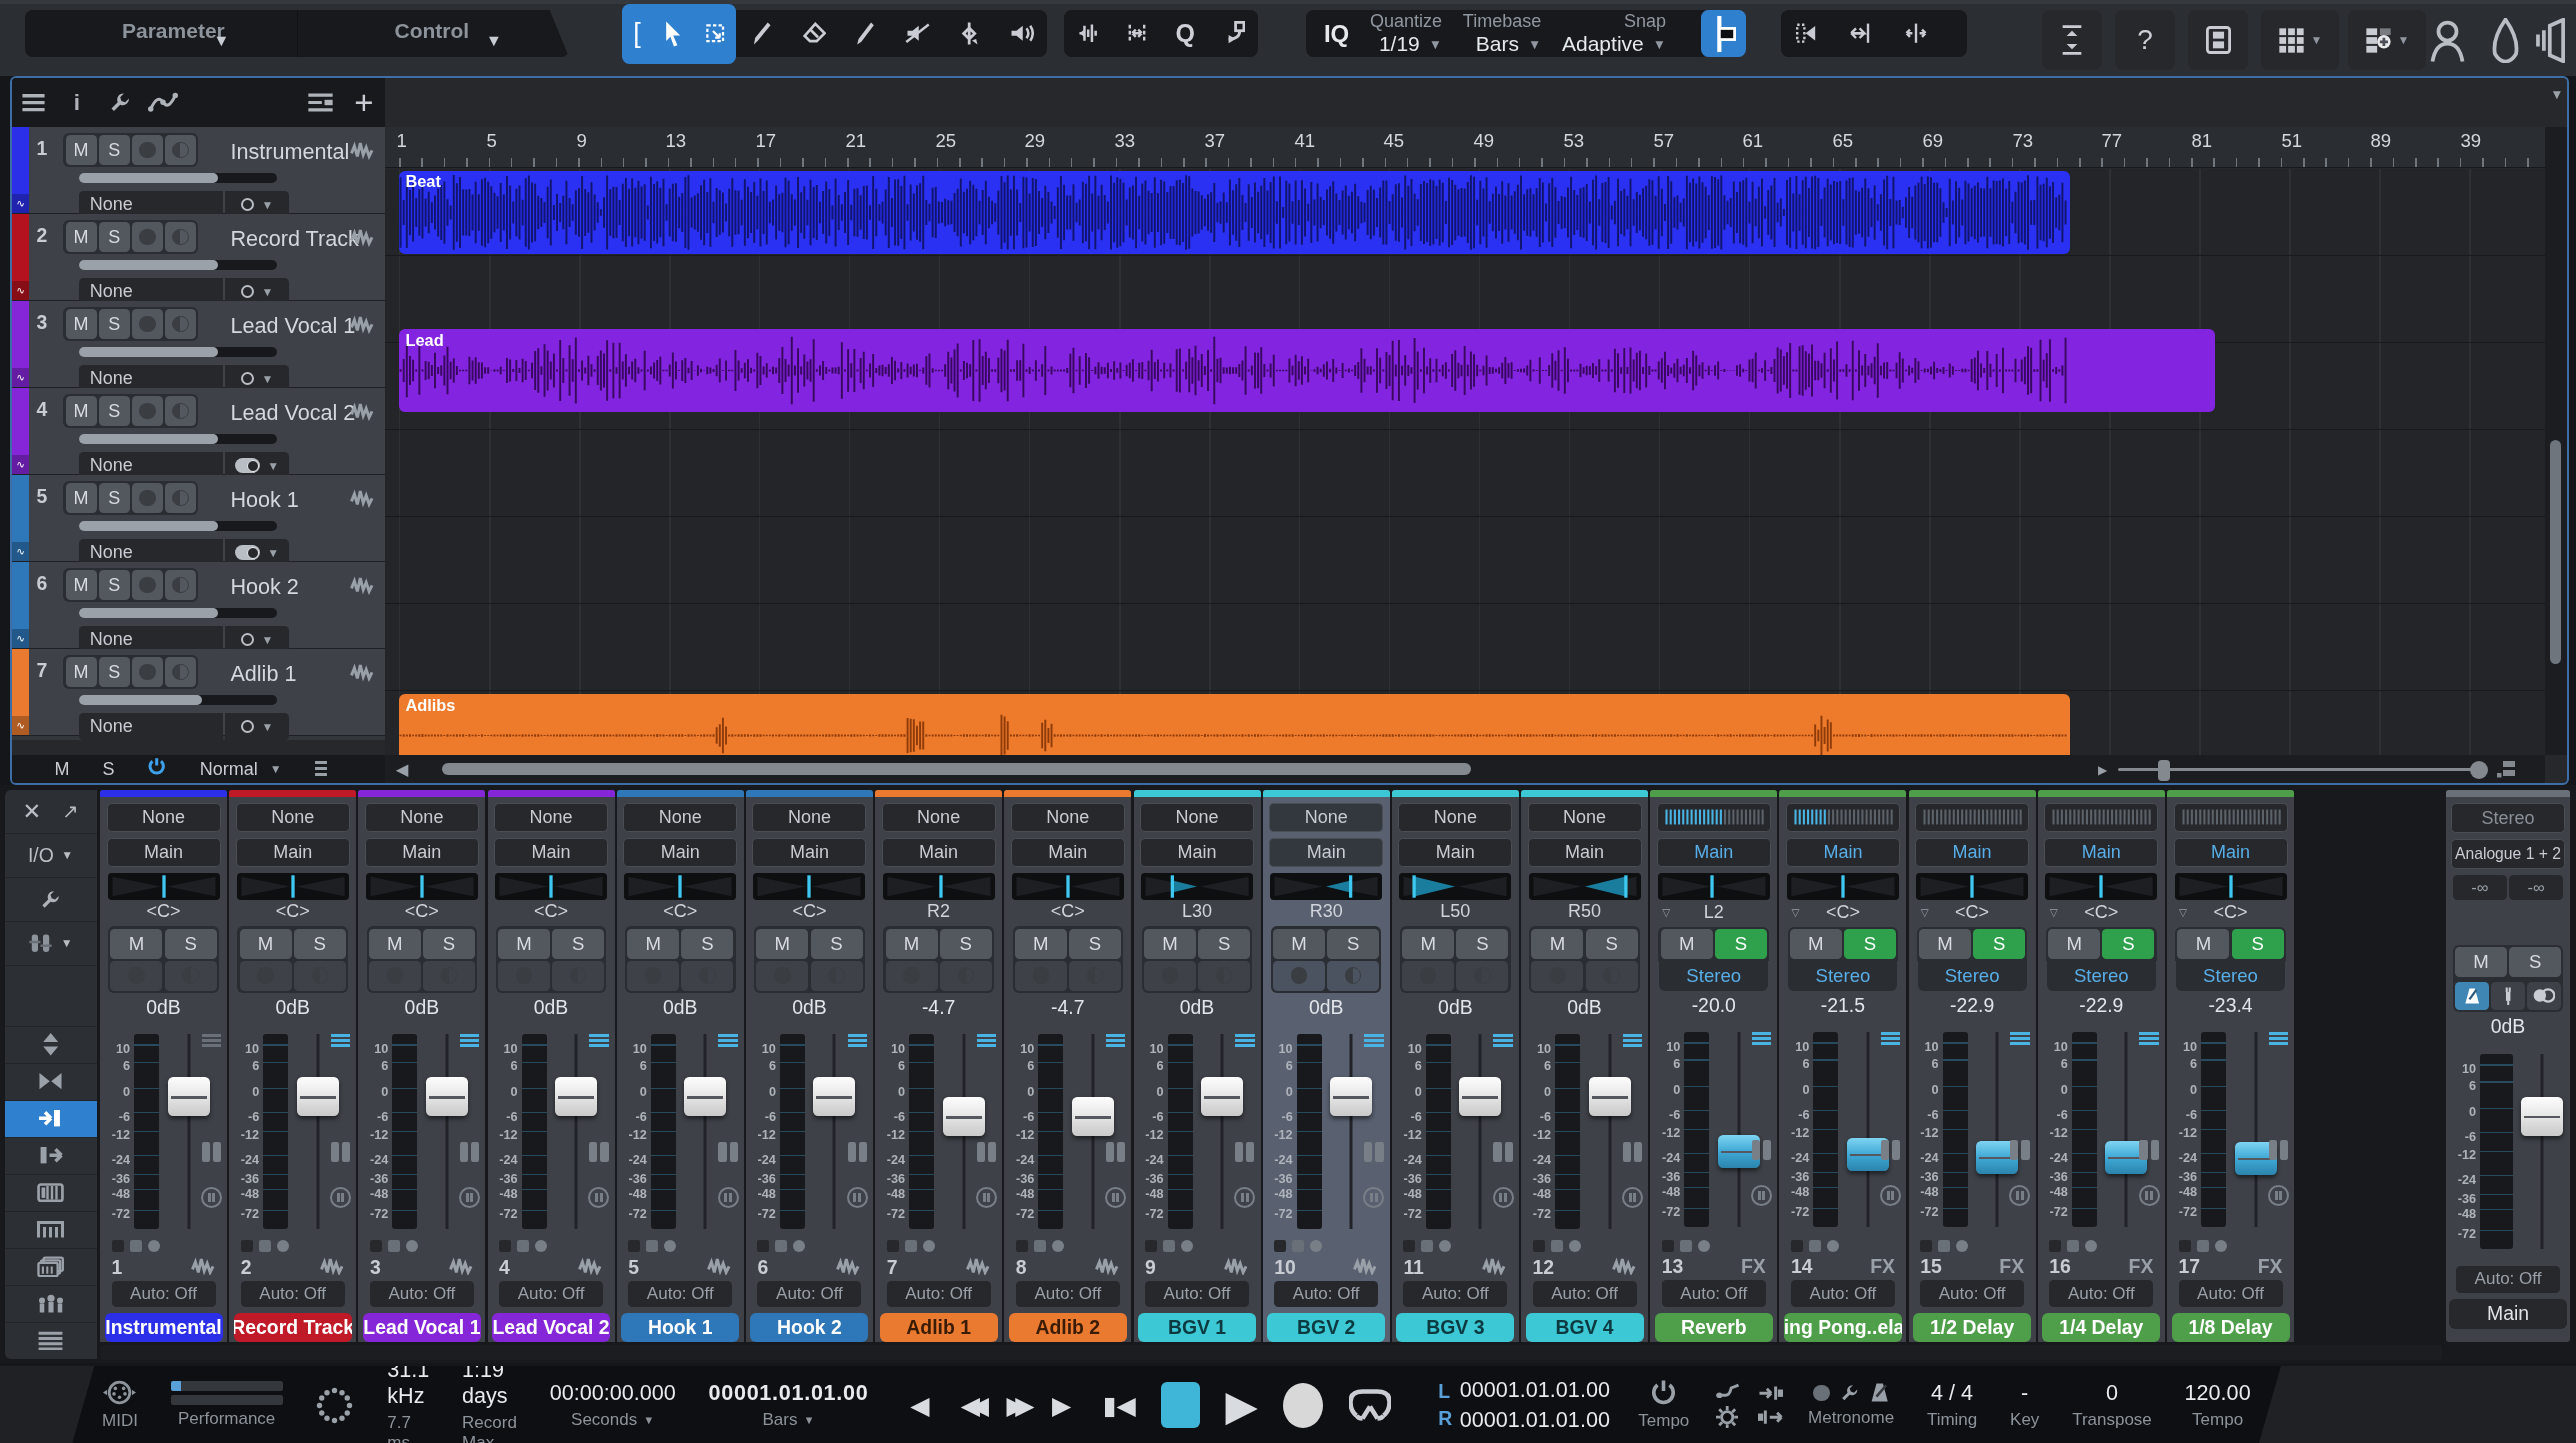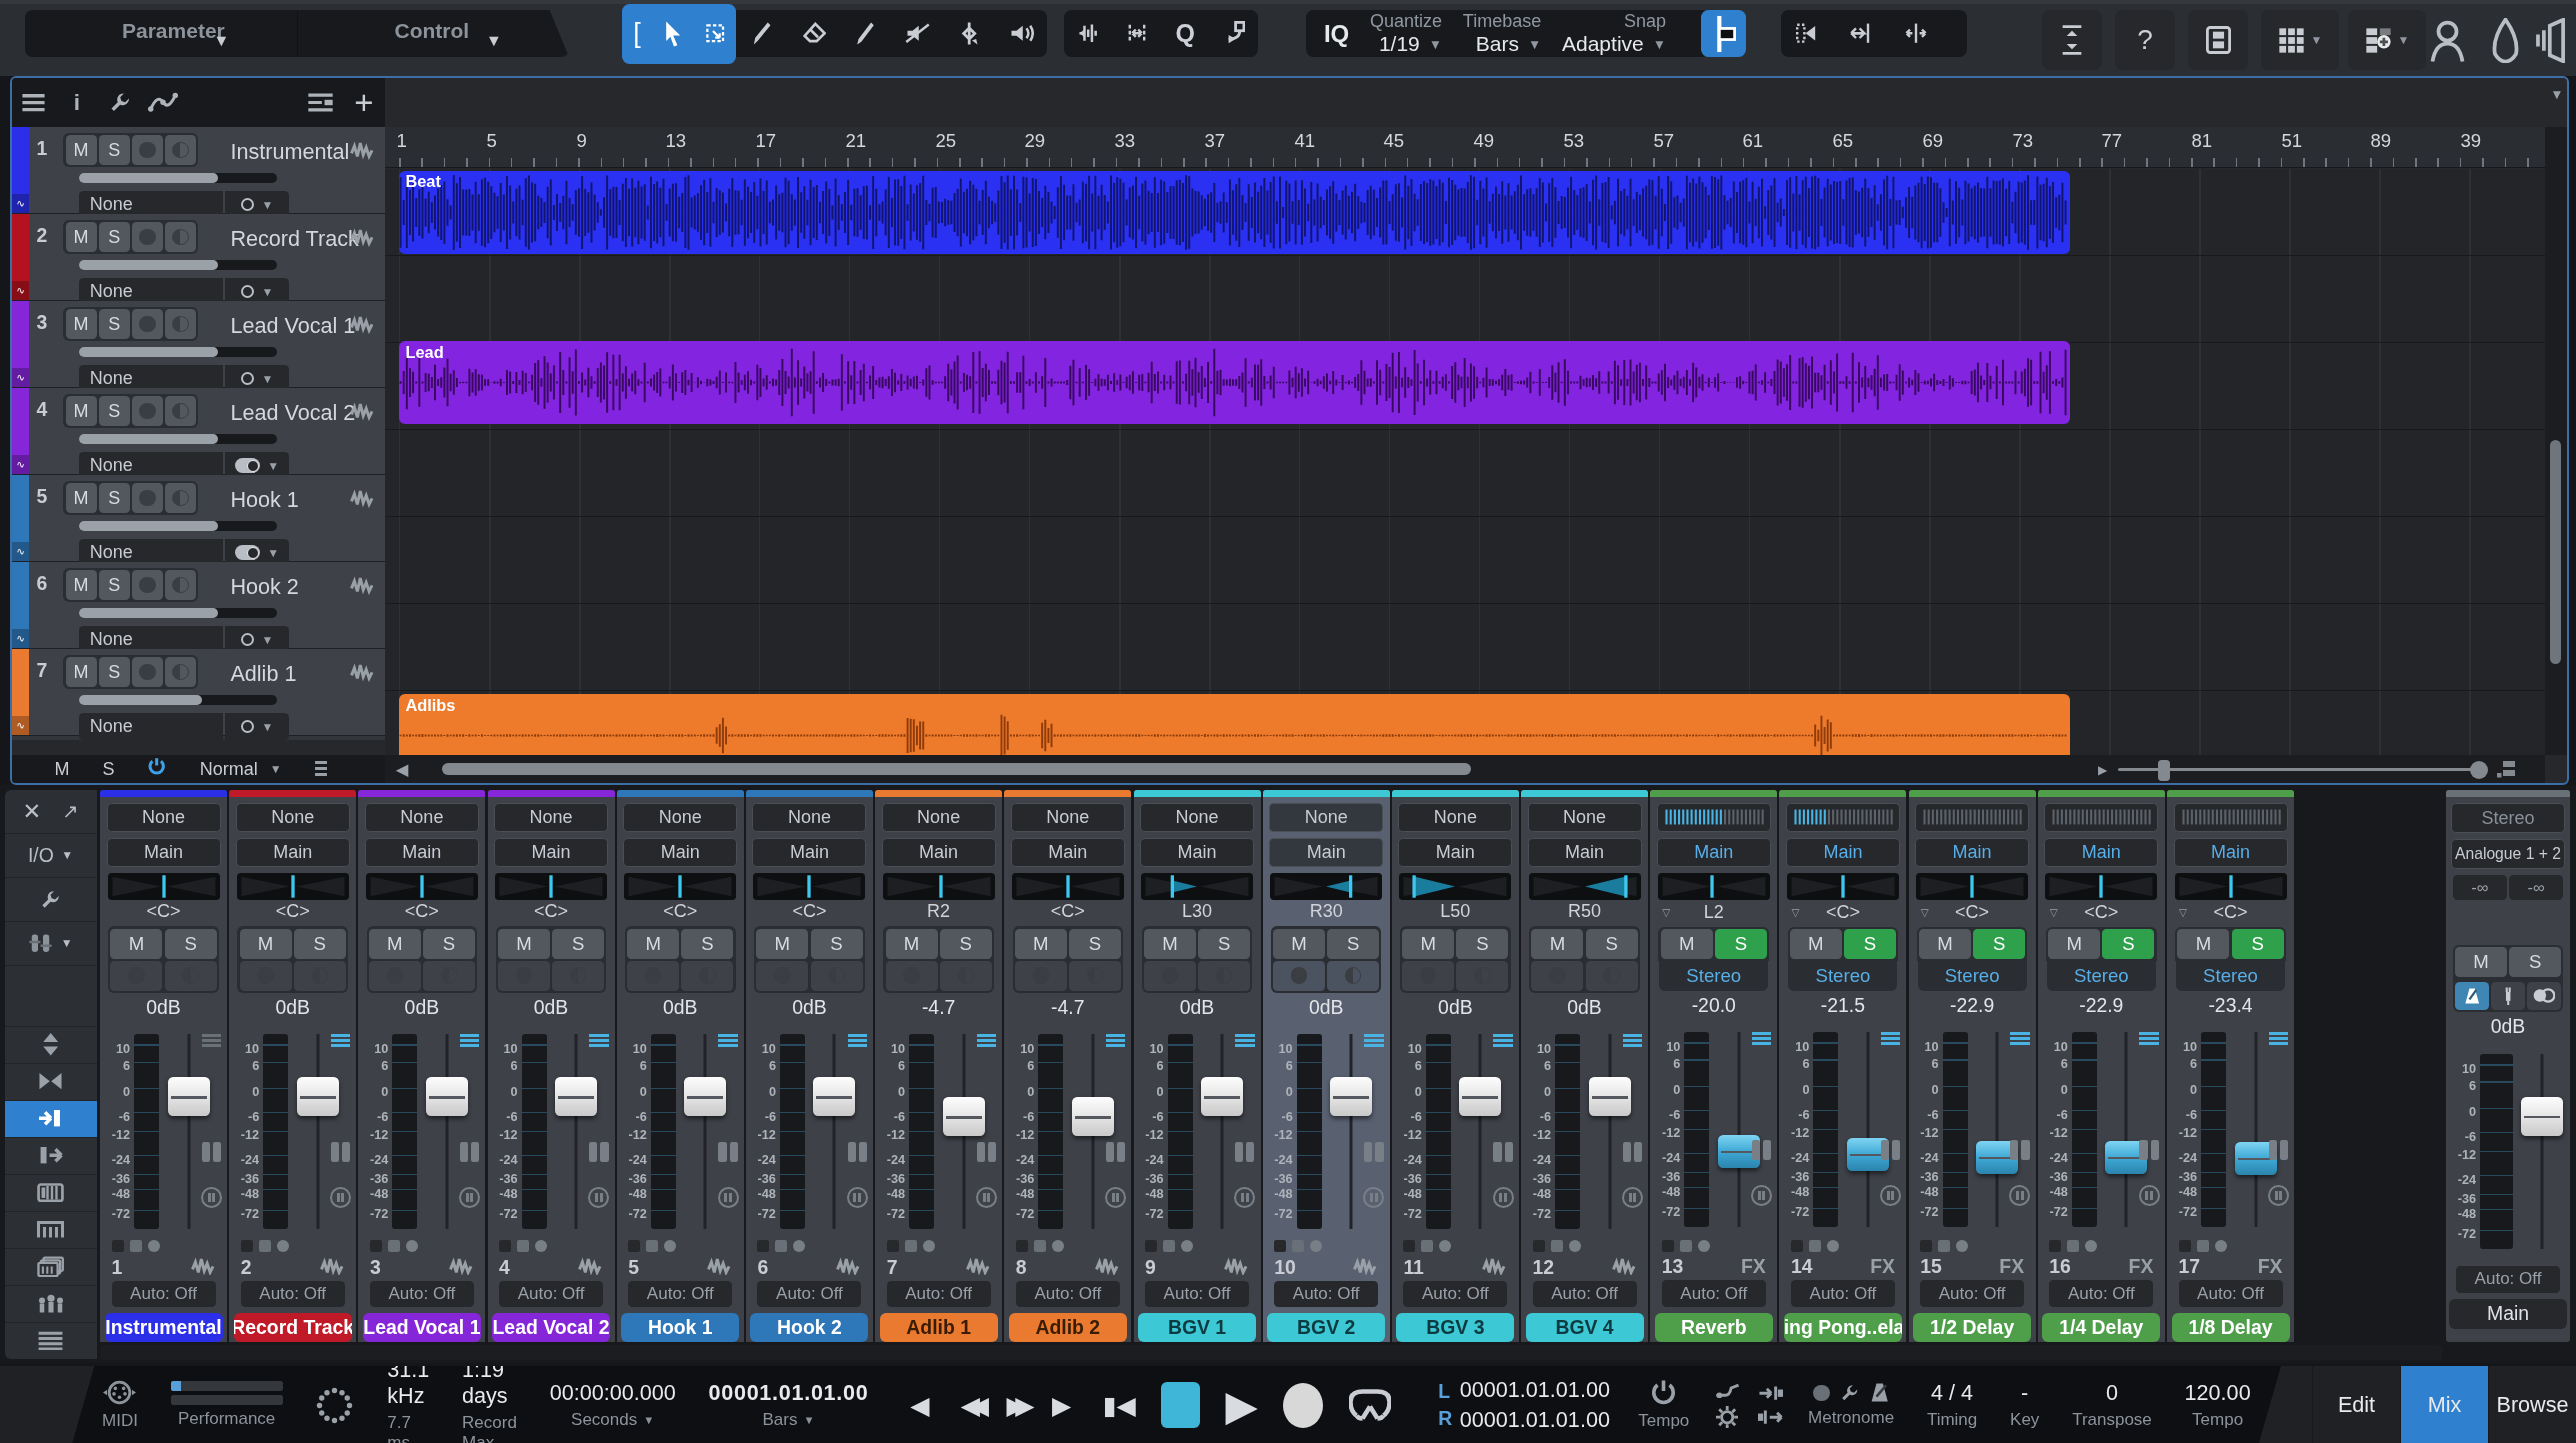--- a/index.html
+++ b/index.html
@@ -694,21 +694,21 @@
         <div class="lane"></div>
         <div class="lane"></div>
         <div class="lane"></div>
         <div class="lane"></div>
    <div class="evt" style="left:14px;top:1.5px;width:1671px;background:#2a31f2;">
      <span class="elbl">Beat</span>
      <svg width="1671" height="83" viewBox="0 0 2242.4500000000003 112" preserveAspectRatio="none" style="position:absolute;inset:0;">
        <path d="M2.1 8.6V103.4M6.3 39.1V72.9M10.5 8.1V103.9M14.7 25.5V86.5M18.9 16.7V95.3M23.1 36.3V75.7M27.3 24.5V87.5M31.5 20.9V91.1M35.7 37.2V74.8M39.9 28.1V83.9M44.1 42.0V70.0M48.3 32.9V79.1M52.5 23.6V88.4M56.7 19.0V93.0M60.9 14.0V98.0M65.1 38.2V73.8M69.3 46.5V65.5M73.5 5.5V106.5M77.7 16.5V95.5M81.9 8.1V103.9M86.1 24.8V87.2M90.3 24.8V87.2M94.5 24.3V87.7M98.7 31.8V80.2M102.9 14.5V97.5M107.1 31.5V80.5M111.3 11.0V101.0M115.5 9.0V103.0M119.7 14.4V97.6M123.9 20.6V91.4M128.1 29.3V82.7M132.3 34.0V78.0M136.5 16.3V95.7M140.7 31.7V80.3M144.9 6.7V105.3M149.1 19.6V92.4M153.3 41.2V70.8M157.5 24.1V87.9M161.7 19.5V92.5M165.9 38.8V73.2M170.1 9.9V102.1M174.3 6.2V105.8M178.5 15.6V96.4M182.7 17.1V94.9M186.9 33.4V78.6M191.1 36.4V75.6M195.3 41.8V70.2M199.5 21.2V90.8M203.7 11.4V100.6M207.9 46.0V66.0M212.1 31.1V80.9M216.3 43.3V68.7M220.5 33.3V78.7M224.7 13.0V99.0M228.9 36.6V75.4M233.1 44.7V67.3M237.3 26.1V85.9M241.5 23.3V88.7M245.7 6.6V105.4M249.9 24.3V87.7M254.1 28.7V83.3M258.3 15.3V96.7M262.5 31.6V80.4M266.7 42.2V69.8M270.9 51.7V60.3M275.1 35.5V76.5M279.3 6.0V106.0M283.5 24.7V87.3M287.7 21.1V90.9M291.9 21.6V90.4M296.1 39.1V72.9M300.3 17.1V94.9M304.5 9.6V102.4M308.7 24.0V88.0M312.9 10.2V101.8M317.1 22.6V89.4M321.3 13.1V98.9M325.5 21.0V91.0M329.7 17.9V94.1M333.9 46.6V65.4M338.1 7.6V104.4M342.3 17.4V94.6M346.5 14.3V97.7M350.7 22.5V89.5M354.9 10.3V101.7M359.1 44.9V67.1M363.3 23.7V88.3M367.5 17.2V94.8M371.7 16.6V95.4M375.9 34.8V77.2M380.1 29.6V82.4M384.3 8.0V104.0M388.5 5.9V106.1M392.7 35.6V76.4M396.9 33.2V78.8M401.1 30.0V82.0M405.3 19.1V92.9M409.5 11.8V100.2M413.7 28.4V83.6M417.9 9.9V102.1M422.1 41.5V70.5M426.3 23.1V88.9M430.5 26.1V85.9M434.7 29.0V83.0M438.9 43.7V68.3M443.1 24.1V87.9M447.3 9.7V102.3M451.5 26.0V86.0M455.7 26.6V85.4M459.9 38.7V73.3M464.1 11.2V100.8M468.3 21.3V90.7M472.5 28.4V83.6M476.7 14.8V97.2M480.9 33.4V78.6M485.1 10.1V101.9M489.3 26.9V85.1M493.5 12.7V99.3M497.7 41.5V70.5M501.9 38.3V73.7M506.1 19.5V92.5M510.3 31.3V80.7M514.5 29.4V82.6M518.7 9.2V102.8M522.9 13.0V99.0M527.1 31.3V80.7M531.3 38.4V73.6M535.5 8.0V104.0M539.7 28.8V83.2M543.9 20.6V91.4M548.1 38.9V73.1M552.3 11.9V100.1M556.5 21.6V90.4M560.7 18.8V93.2M564.9 41.4V70.6M569.1 27.1V84.9M573.3 14.2V97.8M577.5 24.4V87.6M581.7 46.6V65.4M585.9 10.1V101.9M590.1 32.5V79.5M594.3 45.0V67.0M598.5 28.3V83.7M602.7 12.3V99.7M606.9 45.5V66.5M611.1 23.9V88.1M615.3 23.2V88.8M619.5 32.8V79.2M623.7 20.1V91.9M627.9 19.6V92.4M632.1 46.1V65.9M636.3 6.9V105.1M640.5 24.0V88.0M644.7 44.7V67.3M648.9 41.3V70.7M653.1 25.0V87.0M657.3 8.0V104.0M661.5 36.5V75.5M665.7 11.5V100.5M669.9 11.3V100.7M674.1 20.1V91.9M678.3 6.3V105.7M682.5 44.8V67.2M686.7 18.1V93.9M690.9 30.3V81.7M695.1 19.3V92.7M699.3 16.4V95.6M703.5 6.5V105.5M707.7 39.0V73.0M711.9 44.2V67.8M716.1 22.7V89.3M720.3 21.6V90.4M724.5 41.2V70.8M728.7 41.8V70.2M732.9 37.6V74.4M737.1 39.6V72.4M741.3 40.3V71.7M745.5 29.7V82.3M749.7 24.0V88.0M753.9 10.0V102.0M758.1 27.9V84.1M762.3 23.8V88.2M766.5 13.3V98.7M770.7 18.6V93.4M774.9 24.0V88.0M779.1 40.0V72.0M783.3 25.5V86.5M787.5 13.3V98.7M791.7 34.7V77.3M795.9 40.2V71.8M800.1 43.4V68.6M804.3 26.3V85.7M808.5 6.9V105.1M812.7 15.1V96.9M816.9 6.0V106.0M821.1 24.6V87.4M825.3 6.4V105.6M829.5 25.1V86.9M833.7 43.3V68.7M837.9 7.8V104.2M842.1 8.9V103.1M846.3 30.2V81.8M850.5 9.6V102.4M854.7 10.7V101.3M858.9 26.9V85.1M863.1 36.3V75.7M867.3 20.0V92.0M871.5 28.4V83.6M875.7 41.1V70.9M879.9 47.3V64.7M884.1 21.9V90.1M888.3 6.8V105.2M892.5 18.4V93.6M896.7 32.9V79.1M900.9 32.9V79.1M905.1 18.0V94.0M909.3 42.7V69.3M913.5 38.3V73.7M917.7 14.4V97.6M921.9 17.3V94.7M926.1 6.4V105.6M930.3 30.5V81.5M934.5 6.5V105.5M938.7 33.5V78.5M942.9 18.7V93.3M947.1 32.3V79.7M951.3 41.0V71.0M955.5 6.0V106.0M959.7 15.7V96.3M963.9 8.3V103.7M968.1 10.3V101.7M972.3 15.7V96.3M976.5 38.6V73.4M980.7 22.4V89.6M984.9 19.7V92.3M989.1 7.8V104.2M993.3 33.4V78.6M997.5 16.7V95.3M1001.7 12.8V99.2M1005.9 26.7V85.3M1010.1 29.8V82.2M1014.3 8.3V103.7M1018.5 29.6V82.4M1022.7 11.9V100.1M1026.9 14.0V98.0M1031.1 28.4V83.6M1035.3 20.5V91.5M1039.5 20.4V91.6M1043.7 12.4V99.6M1047.9 11.7V100.3M1052.1 16.3V95.7M1056.3 5.7V106.3M1060.5 7.1V104.9M1064.7 23.6V88.4M1068.9 27.1V84.9M1073.1 27.8V84.2M1077.3 32.8V79.2M1081.5 37.5V74.5M1085.7 31.3V80.7M1089.9 28.6V83.4M1094.1 16.3V95.7M1098.3 42.7V69.3M1102.5 40.8V71.2M1106.7 29.1V82.9M1110.9 42.1V69.9M1115.1 11.5V100.5M1119.3 26.1V85.9M1123.5 18.0V94.0M1127.7 9.5V102.5M1131.9 32.5V79.5M1136.1 43.1V68.9M1140.3 17.9V94.1M1144.5 35.1V76.9M1148.7 15.4V96.6M1152.9 28.0V84.0M1157.1 19.9V92.1M1161.3 9.6V102.4M1165.5 26.4V85.6M1169.7 15.0V97.0M1173.9 7.5V104.5M1178.1 40.7V71.3M1182.3 7.5V104.5M1186.5 48.7V63.3M1190.7 13.2V98.8M1194.9 17.0V95.0M1199.1 40.7V71.3M1203.3 12.7V99.3M1207.5 39.2V72.8M1211.7 12.5V99.5M1215.9 23.6V88.4M1220.1 44.2V67.8M1224.3 14.8V97.2M1228.5 38.3V73.7M1232.7 16.8V95.2M1236.9 34.6V77.4M1241.1 39.2V72.8M1245.3 25.1V86.9M1249.5 20.7V91.3M1253.7 13.9V98.1M1257.9 30.5V81.5M1262.1 39.3V72.7M1266.3 26.3V85.7M1270.5 19.4V92.6M1274.7 33.5V78.5M1278.9 27.9V84.1M1283.1 17.2V94.8M1287.3 34.0V78.0M1291.5 41.5V70.5M1295.7 42.8V69.2M1299.9 25.5V86.5M1304.1 19.8V92.2M1308.3 25.1V86.9M1312.5 36.4V75.6M1316.7 22.2V89.8M1320.9 12.7V99.3M1325.1 12.9V99.1M1329.3 40.6V71.4M1333.5 31.3V80.7M1337.7 17.9V94.1M1341.9 16.6V95.4M1346.1 35.6V76.4M1350.3 6.2V105.8M1354.5 19.8V92.2M1358.7 10.9V101.1M1362.9 30.6V81.4M1367.1 38.0V74.0M1371.3 17.7V94.3M1375.5 13.6V98.4M1379.7 16.1V95.9M1383.9 11.0V101.0M1388.1 12.8V99.2M1392.3 20.2V91.8M1396.5 11.5V100.5M1400.7 15.7V96.3M1404.9 40.5V71.5M1409.1 9.0V103.0M1413.3 12.0V100.0M1417.5 18.4V93.6M1421.7 24.5V87.5M1425.9 22.9V89.1M1430.1 23.6V88.4M1434.3 14.8V97.2M1438.5 5.9V106.1M1442.7 7.6V104.4M1446.9 38.9V73.1M1451.1 13.0V99.0M1455.3 23.6V88.4M1459.5 8.3V103.7M1463.7 40.8V71.2M1467.9 30.7V81.3M1472.1 21.0V91.0M1476.3 31.1V80.9M1480.5 13.8V98.2M1484.7 32.9V79.1M1488.9 16.6V95.4M1493.1 33.1V78.9M1497.3 27.3V84.7M1501.5 18.5V93.5M1505.7 6.1V105.9M1509.9 31.5V80.5M1514.1 24.6V87.4M1518.3 23.4V88.6M1522.5 31.4V80.6M1526.7 23.3V88.7M1530.9 9.3V102.7M1535.1 15.5V96.5M1539.3 43.8V68.2M1543.5 16.5V95.5M1547.7 9.3V102.7M1551.9 21.8V90.2M1556.1 40.4V71.6M1560.3 33.7V78.3M1564.5 35.0V77.0M1568.7 22.1V89.9M1572.9 7.8V104.2M1577.1 25.6V86.4M1581.3 32.4V79.6M1585.5 23.4V88.6M1589.7 21.9V90.1M1593.9 17.7V94.3M1598.1 41.2V70.8M1602.3 11.8V100.2M1606.5 6.1V105.9M1610.7 38.1V73.9M1614.9 16.1V95.9M1619.1 14.7V97.3M1623.3 8.2V103.8M1627.5 46.7V65.3M1631.7 40.3V71.7M1635.9 10.6V101.4M1640.1 26.9V85.1M1644.3 24.0V88.0M1648.5 33.5V78.5M1652.7 10.3V101.7M1656.9 38.0V74.0M1661.1 28.3V83.7M1665.3 32.0V80.0M1669.5 23.3V88.7M1673.7 20.0V92.0M1677.9 11.2V100.8M1682.1 12.5V99.5M1686.3 33.3V78.7M1690.5 7.2V104.8M1694.7 24.0V88.0M1698.9 44.4V67.6M1703.1 6.7V105.3M1707.3 13.7V98.3M1711.5 35.4V76.6M1715.7 33.1V78.9M1719.9 42.7V69.3M1724.1 37.2V74.8M1728.3 6.5V105.5M1732.5 16.0V96.0M1736.7 10.2V101.8M1740.9 16.9V95.1M1745.1 7.5V104.5M1749.3 15.2V96.8M1753.5 21.3V90.7M1757.7 32.3V79.7M1761.9 7.1V104.9M1766.1 8.2V103.8M1770.3 11.2V100.8M1774.5 6.0V106.0M1778.7 32.6V79.4M1782.9 40.2V71.8M1787.1 36.3V75.7M1791.3 14.1V97.9M1795.5 28.2V83.8M1799.7 14.4V97.6M1803.9 12.5V99.5M1808.1 9.2V102.8M1812.3 41.1V70.9M1816.5 14.5V97.5M1820.7 37.6V74.4M1824.9 21.2V90.8M1829.1 10.1V101.9M1833.3 47.5V64.5M1837.5 25.5V86.5M1841.7 19.7V92.3M1845.9 9.6V102.4M1850.1 42.9V69.1M1854.3 37.1V74.9M1858.5 51.2V60.8M1862.7 12.1V99.9M1866.9 8.6V103.4M1871.1 30.4V81.6M1875.3 6.7V105.3M1879.5 31.4V80.6M1883.7 12.4V99.6M1887.9 7.9V104.1M1892.1 23.1V88.9M1896.3 7.4V104.6M1900.5 6.3V105.7M1904.7 9.5V102.5M1908.9 37.8V74.2M1913.1 22.1V89.9M1917.3 10.3V101.7M1921.5 18.1V93.9M1925.7 13.6V98.4M1929.9 14.9V97.1M1934.1 13.6V98.4M1938.3 38.2V73.8M1942.5 12.9V99.1M1946.7 9.5V102.5M1950.9 8.8V103.2M1955.1 26.1V85.9M1959.3 27.5V84.5M1963.5 22.5V89.5M1967.7 10.0V102.0M1971.9 23.2V88.8M1976.1 36.4V75.6M1980.3 19.3V92.7M1984.5 45.0V67.0M1988.7 31.4V80.6M1992.9 11.4V100.6M1997.1 6.3V105.7M2001.3 37.7V74.3M2005.5 7.7V104.3M2009.7 39.9V72.1M2013.9 39.2V72.8M2018.1 48.1V63.9M2022.3 35.5V76.5M2026.5 21.6V90.4M2030.7 34.7V77.3M2034.9 19.5V92.5M2039.1 15.7V96.3M2043.3 7.8V104.2M2047.5 17.5V94.5M2051.7 7.3V104.7M2055.9 8.3V103.7M2060.1 15.8V96.2M2064.3 15.9V96.1M2068.5 23.4V88.6M2072.7 42.2V69.8M2076.9 49.9V62.1M2081.1 10.3V101.7M2085.3 39.9V72.1M2089.5 13.7V98.3M2093.7 22.5V89.5M2097.9 38.4V73.6M2102.1 13.1V98.9M2106.3 17.0V95.0M2110.5 23.3V88.7M2114.7 19.9V92.1M2118.9 15.5V96.5M2123.1 23.1V88.9M2127.3 23.7V88.3M2131.5 7.8V104.2M2135.7 23.3V88.7M2139.9 12.9V99.1M2144.1 13.6V98.4M2148.3 12.8V99.2M2152.5 10.1V101.9M2156.7 24.1V87.9M2160.9 13.5V98.5M2165.1 41.6V70.4M2169.3 28.1V83.9M2173.5 14.5V97.5M2177.7 15.4V96.6M2181.9 12.9V99.1M2186.1 5.8V106.2M2190.3 39.5V72.5M2194.5 39.2V72.8M2198.7 7.3V104.7M2202.9 18.5V93.5M2207.1 17.3V94.7M2211.3 9.0V103.0M2215.5 20.7V91.3M2219.7 14.7V97.3M2223.9 35.3V76.7M2228.1 32.0V80.0M2232.3 15.9V96.1M2236.5 39.7V72.3" stroke="#12156e" stroke-width="2.6" fill="none"></path>
      </svg>
    </div>
-   <div class="evt" style="left:14px;top:172px;width:1671px;background:#8324e0;">
+   <div class="evt" style="left:14px;top:160px;width:1816px;background:#8324e0;">
      <span class="elbl">Lead</span>
      <svg width="1671" height="83" viewBox="0 0 2242.4500000000003 112" preserveAspectRatio="none" style="position:absolute;inset:0;">
        <path d="M2.1 54.4V57.6M6.3 40.6V71.4M10.5 19.9V92.1M14.7 36.3V75.7M18.9 41.4V70.6M23.1 54.5V57.5M27.3 23.2V88.8M31.5 54.6V57.4M35.7 43.1V68.9M39.9 44.2V67.8M44.1 48.5V63.5M48.3 32.2V79.8M52.5 51.3V60.7M56.7 49.0V63.0M60.9 35.8V76.2M65.1 23.9V88.1M69.3 44.2V67.8M73.5 39.6V72.4M77.7 50.0V62.0M81.9 55.0V57.0M86.1 55.1V56.9M90.3 55.1V56.9M94.5 37.3V74.7M98.7 42.4V69.6M102.9 38.1V73.9M107.1 44.9V67.1M111.3 45.1V66.9M115.5 51.5V60.5M119.7 51.7V60.3M123.9 55.6V56.4M128.1 54.4V57.6M132.3 54.7V57.3M136.5 50.8V61.2M140.7 55.4V56.6M144.9 39.0V73.0M149.1 41.0V71.0M153.3 53.9V58.1M157.5 41.8V70.2M161.7 52.6V59.4M165.9 40.0V72.0M170.1 43.3V68.7M174.3 55.0V57.0M178.5 45.4V66.6M182.7 29.8V82.2M186.9 25.9V86.1M191.1 50.2V61.8M195.3 20.5V91.5M199.5 28.9V83.1M203.7 44.0V68.0M207.9 33.1V78.9M212.1 54.6V57.4M216.3 14.7V97.3M220.5 39.0V73.0M224.7 54.5V57.5M228.9 21.9V90.1M233.1 40.7V71.3M237.3 11.6V100.4M241.5 54.4V57.6M245.7 42.5V69.5M249.9 51.8V60.2M254.1 36.1V75.9M258.3 47.7V64.3M262.5 54.4V57.6M266.7 36.6V75.4M270.9 29.0V83.0M275.1 32.9V79.1M279.3 15.1V96.9M283.5 54.4V57.6M287.7 18.6V93.4M291.9 51.5V60.5M296.1 18.5V93.5M300.3 44.0V68.0M304.5 34.0V78.0M308.7 51.0V61.0M312.9 43.7V68.3M317.1 40.3V71.7M321.3 51.6V60.4M325.5 54.7V57.3M329.7 29.3V82.7M333.9 54.8V57.2M338.1 50.7V61.3M342.3 45.3V66.7M346.5 41.7V70.3M350.7 37.1V74.9M354.9 55.0V57.0M359.1 55.0V57.0M363.3 48.0V64.0M367.5 31.7V80.3M371.7 43.7V68.3M375.9 55.2V56.8M380.1 42.0V70.0M384.3 39.1V72.9M388.5 52.3V59.7M392.7 43.2V68.8M396.9 55.5V56.5M401.1 48.8V63.2M405.3 53.8V58.2M409.5 55.5V56.5M413.7 50.9V61.1M417.9 51.9V60.1M422.1 53.9V58.1M426.3 48.3V63.7M430.5 39.7V72.3M434.7 55.2V56.8M438.9 42.5V69.5M443.1 55.1V56.9M447.3 55.0V57.0M451.5 28.5V83.5M455.7 42.6V69.4M459.9 53.0V59.0M464.1 45.5V66.5M468.3 40.9V71.1M472.5 52.3V59.7M476.7 54.7V57.3M480.9 32.2V79.8M485.1 36.3V75.7M489.3 50.7V61.3M493.5 46.1V65.9M497.7 54.5V57.5M501.9 50.9V61.1M506.1 52.0V60.0M510.3 39.2V72.8M514.5 24.2V87.8M518.7 40.6V71.4M522.9 47.9V64.1M527.1 10.3V101.7M531.3 49.2V62.8M535.5 26.0V86.0M539.7 50.6V61.4M543.9 34.4V77.6M548.1 43.8V68.2M552.3 40.9V71.1M556.5 13.9V98.1M560.7 54.4V57.6M564.9 49.1V62.9M569.1 43.2V68.8M573.3 51.3V60.7M577.5 54.5V57.5M581.7 52.1V59.9M585.9 52.1V59.9M590.1 50.8V61.2M594.3 17.9V94.1M598.5 54.6V57.4M602.7 27.3V84.7M606.9 46.1V65.9M611.1 27.0V85.0M615.3 54.8V57.2M619.5 39.1V72.9M623.7 30.6V81.4M627.9 54.9V57.1M632.1 46.7V65.3M636.3 33.6V78.4M640.5 52.5V59.5M644.7 49.2V62.8M648.9 48.1V63.9M653.1 51.4V60.6M657.3 47.5V64.5M661.5 37.7V74.3M665.7 42.9V69.1M669.9 53.2V58.8M674.1 44.5V67.5M678.3 54.3V57.7M682.5 46.6V65.4M686.7 51.1V60.9M690.9 48.0V64.0M695.1 47.0V65.0M699.3 55.3V56.7M703.5 51.8V60.2M707.7 36.8V75.2M711.9 33.0V79.0M716.1 52.8V59.2M720.3 55.1V56.9M724.5 55.0V57.0M728.7 55.0V57.0M732.9 47.6V64.4M737.1 30.7V81.3M741.3 38.3V73.7M745.5 27.8V84.2M749.7 19.6V92.4M753.9 54.7V57.3M758.1 43.2V68.8M762.3 45.6V66.4M766.5 47.5V64.5M770.7 15.0V97.0M774.9 54.5V57.5M779.1 13.8V98.2M783.3 36.5V75.5M787.5 30.7V81.3M791.7 39.2V72.8M795.9 54.4V57.6M800.1 54.4V57.6M804.3 38.9V73.1M808.5 26.7V85.3M812.7 29.1V82.9M816.9 14.4V97.6M821.1 54.4V57.6M825.3 54.4V57.6M829.5 42.1V69.9M833.7 42.3V69.7M837.9 19.8V92.2M842.1 54.4V57.6M846.3 51.3V60.7M850.5 54.5V57.5M854.7 42.3V69.7M858.9 54.5V57.5M863.1 47.5V64.5M867.3 22.9V89.1M871.5 54.6V57.4M875.7 50.7V61.3M879.9 54.7V57.3M884.1 54.7V57.3M888.3 54.8V57.2M892.5 54.8V57.2M896.7 52.7V59.3M900.9 33.5V78.5M905.1 25.2V86.8M909.3 55.0V57.0M913.5 36.7V75.3M917.7 55.1V56.9M921.9 32.4V79.6M926.1 38.2V73.8M930.3 55.2V56.8M934.5 51.0V61.0M938.7 44.7V67.3M942.9 50.9V61.1M947.1 51.5V60.5M951.3 45.5V66.5M955.5 54.1V57.9M959.7 43.5V68.5M963.9 52.8V59.2M968.1 45.1V66.9M972.3 55.4V56.6M976.5 48.4V63.6M980.7 45.6V66.4M984.9 40.9V71.1M989.1 55.2V56.8M993.3 45.5V66.5M997.5 44.4V67.6M1001.7 55.0V57.0M1005.9 43.0V69.0M1010.1 28.0V84.0M1014.3 44.6V67.4M1018.5 41.0V71.0M1022.7 54.8V57.2M1026.9 45.5V66.5M1031.1 54.7V57.3M1035.3 46.6V65.4M1039.5 54.6V57.4M1043.7 27.3V84.7M1047.9 26.3V85.7M1052.1 54.5V57.5M1056.3 44.3V67.7M1060.5 26.7V85.3M1064.7 38.1V73.9M1068.9 22.7V89.3M1073.1 42.3V69.7M1077.3 33.9V78.1M1081.5 49.8V62.2M1085.7 28.5V83.5M1089.9 54.4V57.6M1094.1 10.3V101.7M1098.3 40.1V71.9M1102.5 38.8V73.2M1106.7 51.7V60.3M1110.9 51.8V60.2M1115.1 51.0V61.0M1119.3 51.6V60.4M1123.5 51.7V60.3M1127.7 47.3V64.7M1131.9 42.5V69.5M1136.1 23.2V88.8M1140.3 54.6V57.4M1144.5 49.7V62.3M1148.7 31.8V80.2M1152.9 32.2V79.8M1157.1 24.7V87.3M1161.3 47.3V64.7M1165.5 54.8V57.2M1169.7 46.4V65.6M1173.9 34.8V77.2M1178.1 54.9V57.1M1182.3 54.9V57.1M1186.5 55.0V57.0M1190.7 55.0V57.0M1194.9 39.9V72.1M1199.1 49.5V62.5M1203.3 34.8V77.2M1207.5 43.5V68.5M1211.7 36.9V75.1M1215.9 50.5V61.5M1220.1 40.2V71.8M1224.3 55.5V56.5M1228.5 54.2V57.8M1232.7 50.9V61.1M1236.9 53.6V58.4M1241.1 47.6V64.4M1245.3 43.7V68.3M1249.5 53.7V58.3M1253.7 40.5V71.5M1257.9 52.1V59.9M1262.1 55.2V56.8M1266.3 46.0V66.0M1270.5 55.1V56.9M1274.7 53.2V58.8M1278.9 55.0V57.0M1283.1 48.6V63.4M1287.3 44.6V67.4M1291.5 26.1V85.9M1295.7 40.2V71.8M1299.9 50.6V61.4M1304.1 50.4V61.6M1308.3 54.7V57.3M1312.5 26.0V86.0M1316.7 38.7V73.3M1320.9 54.6V57.4M1325.1 31.2V80.8M1329.3 35.0V77.0M1333.5 15.9V96.1M1337.7 47.9V64.1M1341.9 14.9V97.1M1346.1 49.5V62.5M1350.3 35.5V76.5M1354.5 48.6V63.4M1358.7 51.7V60.3M1362.9 12.3V99.7M1367.1 30.5V81.5M1371.3 54.4V57.6M1375.5 25.3V86.7M1379.7 50.6V61.4M1383.9 39.4V72.6M1388.1 54.4V57.6M1392.3 40.1V71.9M1396.5 54.4V57.6M1400.7 48.4V63.6M1404.9 44.7V67.3M1409.1 54.5V57.5M1413.3 33.9V78.1M1417.5 28.6V83.4M1421.7 45.6V66.4M1425.9 48.1V63.9M1430.1 23.0V89.0M1434.3 48.4V63.6M1438.5 30.4V81.6M1442.7 34.0V78.0M1446.9 48.3V63.7M1451.1 54.9V57.1M1455.3 49.6V62.4M1459.5 35.9V76.1M1463.7 51.3V60.7M1467.9 51.6V60.4M1472.1 53.5V58.5M1476.3 51.5V60.5M1480.5 45.4V66.6M1484.7 37.9V74.1M1488.9 46.1V65.9M1493.1 44.8V67.2M1497.3 55.4V56.6M1501.5 54.3V57.7M1505.7 53.6V58.4M1509.9 53.4V58.6M1514.1 49.2V62.8M1518.3 41.4V70.6M1522.5 54.5V57.5M1526.7 55.4V56.6M1530.9 38.1V73.9M1535.1 55.3V56.7M1539.3 55.2V56.8M1543.5 48.6V63.4M1547.7 32.6V79.4M1551.9 42.7V69.3M1556.1 28.8V83.2M1560.3 55.0V57.0M1564.5 24.6V87.4M1568.7 40.3V71.7M1572.9 54.8V57.2M1577.1 54.8V57.2M1581.3 54.7V57.3M1585.5 47.0V65.0M1589.7 51.6V60.4M1593.9 49.6V62.4M1598.1 50.2V61.8M1602.3 45.9V66.1M1606.5 50.3V61.7M1610.7 40.9V71.1M1614.9 54.5V57.5M1619.1 54.5V57.5M1623.3 41.1V70.9M1627.5 54.4V57.6M1631.7 26.7V85.3M1635.9 32.7V79.3M1640.1 51.6V60.4M1644.3 25.5V86.5M1648.5 51.3V60.7M1652.7 25.0V87.0M1656.9 41.2V70.8M1661.1 32.0V80.0M1665.3 29.4V82.6M1669.5 51.2V60.8M1673.7 32.9V79.1M1677.9 50.0V62.0M1682.1 54.5V57.5M1686.3 54.5V57.5M1690.5 43.8V68.2M1694.7 39.4V72.6M1698.9 30.7V81.3M1703.1 48.6V63.4M1707.3 52.1V59.9M1711.5 46.1V65.9M1715.7 40.0V72.0M1719.9 50.8V61.2M1724.1 48.1V63.9M1728.3 39.3V72.7M1732.5 51.5V60.5M1736.7 29.2V82.8M1740.9 35.8V76.2M1745.1 48.3V63.7M1749.3 44.9V67.1M1753.5 55.1V56.9M1757.7 49.5V62.5M1761.9 55.3V56.7M1766.1 48.9V63.1M1770.3 43.8V68.2M1774.5 55.4V56.6M1778.7 54.0V58.0M1782.9 55.5V56.5M1787.1 55.6V56.4M1791.3 55.6V56.4M1795.5 49.0V63.0M1799.7 47.6V64.4M1803.9 53.8V58.2M1808.1 55.3V56.7M1812.3 41.0V71.0M1816.5 40.0V72.0M1820.7 31.7V80.3M1824.9 55.1V56.9M1829.1 53.1V58.9M1833.3 42.1V69.9M1837.5 55.0V57.0M1841.7 51.2V60.8M1845.9 40.4V71.6M1850.1 24.8V87.2M1854.3 27.6V84.4M1858.5 36.7V75.3M1862.7 31.5V80.5M1866.9 18.9V93.1M1871.1 54.6V57.4M1875.3 54.6V57.4M1879.5 23.4V88.6M1883.7 21.8V90.2M1887.9 29.9V82.1M1892.1 33.4V78.6M1896.3 20.9V91.1M1900.5 42.7V69.3M1904.7 43.0V69.0M1908.9 46.3V65.7M1913.1 32.0V80.0M1917.3 54.4V57.6M1921.5 26.0V86.0M1925.7 41.2V70.8M1929.9 16.9V95.1M1934.1 54.4V57.6M1938.3 54.4V57.6M1942.5 47.6V64.4M1946.7 54.4V57.6M1950.9 15.8V96.2M1955.1 54.5V57.5M1959.3 28.7V83.3M1963.5 49.3V62.7M1967.7 33.8V78.2M1971.9 49.7V62.3M1976.1 46.1V65.9M1980.3 37.5V74.5M1984.5 19.1V92.9M1988.7 49.5V62.5M1992.9 45.1V66.9M1997.1 44.4V67.6M2001.3 54.8V57.2M2005.5 54.9V57.1M2009.7 45.5V66.5M2013.9 31.5V80.5M2018.1 39.7V72.3M2022.3 55.0V57.0M2026.5 49.4V62.6M2030.7 52.4V59.6M2034.9 39.3V72.7M2039.1 43.6V68.4M2043.3 55.3V56.7M2047.5 53.3V58.7M2051.7 53.8V58.2M2055.9 50.6V61.4M2060.1 44.3V67.7M2064.3 52.7V59.3M2068.5 53.9V58.1M2072.7 51.2V60.8M2076.9 55.4V56.6M2081.1 46.5V65.5M2085.3 50.3V61.7M2089.5 55.3V56.7M2093.7 55.2V56.8M2097.9 53.7V58.3M2102.1 53.5V58.5M2106.3 55.1V56.9M2110.5 40.6V71.4M2114.7 38.3V73.7M2118.9 29.3V82.7M2123.1 46.6V65.4M2127.3 52.7V59.3M2131.5 29.6V82.4M2135.7 46.9V65.1M2139.9 54.7V57.3M2144.1 33.6V78.4M2148.3 54.6V57.4M2152.5 25.2V86.8M2156.7 54.6V57.4M2160.9 54.5V57.5M2165.1 54.5V57.5M2169.3 40.1V71.9M2173.5 54.5V57.5M2177.7 41.3V70.7M2181.9 37.3V74.7M2186.1 23.2V88.8M2190.3 25.4V86.6M2194.5 54.4V57.6M2198.7 54.4V57.6M2202.9 14.6V97.4M2207.1 41.6V70.4M2211.3 32.8V79.2M2215.5 13.9V98.1M2219.7 54.4V57.6M2223.9 51.2V60.8M2228.1 54.4V57.6M2232.3 49.3V62.7M2236.5 11.8V100.2" stroke="#38095e" stroke-width="2.6" fill="none"></path>
      </svg>
    </div>
    <div class="evt" style="left:14px;top:525px;width:1671px;background:#ee7a2c;">
      <span class="elbl">Adlibs</span>
      <svg width="1671" height="83" viewBox="0 0 2242.4500000000003 112" preserveAspectRatio="none" style="position:absolute;inset:0;">
        <path d="M2.1 55.0V57.0M6.3 54.2V57.8M10.5 54.8V57.2M14.7 54.4V57.6M18.9 55.0V57.0M23.1 54.5V57.5M27.3 54.4V57.6M31.5 54.1V57.9M35.7 54.8V57.2M39.9 54.6V57.4M44.1 54.5V57.5M48.3 54.5V57.5M52.5 54.7V57.3M56.7 54.6V57.4M60.9 55.2V56.8M65.1 54.4V57.6M69.3 55.1V56.9M73.5 54.5V57.5M77.7 54.3V57.7M81.9 54.8V57.2M86.1 54.2V57.8M90.3 55.2V56.8M94.5 54.2V57.8M98.7 55.0V57.0M102.9 54.5V57.5M107.1 55.2V56.8M111.3 54.3V57.7M115.5 55.2V56.8M119.7 55.2V56.8M123.9 55.1V56.9M128.1 54.7V57.3M132.3 55.0V57.0M136.5 54.8V57.2M140.7 54.7V57.3M144.9 54.2V57.8M149.1 54.2V57.8M153.3 55.1V56.9M157.5 54.6V57.4M161.7 55.0V57.0M165.9 54.2V57.8M170.1 54.8V57.2M174.3 54.8V57.2M178.5 55.0V57.0M182.7 54.4V57.6M186.9 54.2V57.8M191.1 55.1V56.9M195.3 55.2V56.8M199.5 55.0V57.0M203.7 54.9V57.1M207.9 54.7V57.3M212.1 54.8V57.2M216.3 54.4V57.6M220.5 54.7V57.3M224.7 54.2V57.8M228.9 55.1V56.9M233.1 54.8V57.2M237.3 55.1V56.9M241.5 54.7V57.3M245.7 54.7V57.3M249.9 54.9V57.1M254.1 54.9V57.1M258.3 55.1V56.9M262.5 54.4V57.6M266.7 54.2V57.8M270.9 54.5V57.5M275.1 54.2V57.8M279.3 54.5V57.5M283.5 54.8V57.2M287.7 55.1V56.9M291.9 54.4V57.6M296.1 54.5V57.5M300.3 54.6V57.4M304.5 54.5V57.5M308.7 54.3V57.7M312.9 54.5V57.5M317.1 54.4V57.6M321.3 54.9V57.1M325.5 54.3V57.7M329.7 55.0V57.0M333.9 55.0V57.0M338.1 54.9V57.1M342.3 54.8V57.2M346.5 54.1V57.9M350.7 54.8V57.2M354.9 54.5V57.5M359.1 55.2V56.8M363.3 54.7V57.3M367.5 54.7V57.3M371.7 54.6V57.4M375.9 54.3V57.7M380.1 54.2V57.8M384.3 55.2V56.8M388.5 54.2V57.8M392.7 54.5V57.5M396.9 54.5V57.5M401.1 55.2V56.8M405.3 54.5V57.5M409.5 54.2V57.8M413.7 54.8V57.2M417.9 54.7V57.3M422.1 54.2V57.8M426.3 44.8V67.2M430.5 40.7V71.3M434.7 31.9V80.1M438.9 43.8V68.2M443.1 54.7V57.3M447.3 54.3V57.7M451.5 55.1V56.9M455.7 54.3V57.7M459.9 54.2V57.8M464.1 54.3V57.7M468.3 54.3V57.7M472.5 55.0V57.0M476.7 54.4V57.6M480.9 54.3V57.7M485.1 54.3V57.7M489.3 54.9V57.1M493.5 55.0V57.0M497.7 54.9V57.1M501.9 54.5V57.5M506.1 55.0V57.0M510.3 54.3V57.7M514.5 55.0V57.0M518.7 55.0V57.0M522.9 54.3V57.7M527.1 54.8V57.2M531.3 54.7V57.3M535.5 54.6V57.4M539.7 54.8V57.2M543.9 54.7V57.3M548.1 54.8V57.2M552.3 54.6V57.4M556.5 54.8V57.2M560.7 54.5V57.5M564.9 54.9V57.1M569.1 54.5V57.5M573.3 54.4V57.6M577.5 54.2V57.8M581.7 54.6V57.4M585.9 54.2V57.8M590.1 54.3V57.7M594.3 54.6V57.4M598.5 54.7V57.3M602.7 55.0V57.0M606.9 54.4V57.6M611.1 54.3V57.7M615.3 54.7V57.3M619.5 54.5V57.5M623.7 54.9V57.1M627.9 55.2V56.8M632.1 54.6V57.4M636.3 55.0V57.0M640.5 55.2V56.8M644.7 54.3V57.7M648.9 54.3V57.7M653.1 54.2V57.8M657.3 54.5V57.5M661.5 54.5V57.5M665.7 55.1V56.9M669.9 54.6V57.4M674.1 54.3V57.7M678.3 54.4V57.6M682.5 32.4V79.6M686.7 33.3V78.7M690.9 34.0V78.0M695.1 42.9V69.1M699.3 37.1V74.9M703.5 37.2V74.8M707.7 54.3V57.7M711.9 55.1V56.9M716.1 54.7V57.3M720.3 54.8V57.2M724.5 54.8V57.2M728.7 54.5V57.5M732.9 54.5V57.5M737.1 54.5V57.5M741.3 54.7V57.3M745.5 55.2V56.8M749.7 55.2V56.8M753.9 54.9V57.1M758.1 54.3V57.7M762.3 54.2V57.8M766.5 54.8V57.2M770.7 54.7V57.3M774.9 54.3V57.7M779.1 55.0V57.0M783.3 55.1V56.9M787.5 54.3V57.7M791.7 54.2V57.8M795.9 55.0V57.0M800.1 54.7V57.3M804.3 55.1V56.9M808.5 28.0V84.0M812.7 30.5V81.5M816.9 36.7V75.3M821.1 54.5V57.5M825.3 54.5V57.5M829.5 54.2V57.8M833.7 55.0V57.0M837.9 55.0V57.0M842.1 54.9V57.1M846.3 54.2V57.8M850.5 54.5V57.5M854.7 55.1V56.9M858.9 54.9V57.1M863.1 38.7V73.3M867.3 34.7V77.3M871.5 46.0V66.0M875.7 40.1V71.9M879.9 54.2V57.8M884.1 54.7V57.3M888.3 54.3V57.7M892.5 54.7V57.3M896.7 54.6V57.4M900.9 54.3V57.7M905.1 55.0V57.0M909.3 54.7V57.3M913.5 54.5V57.5M917.7 54.5V57.5M921.9 54.7V57.3M926.1 54.5V57.5M930.3 55.1V56.9M934.5 54.2V57.8M938.7 54.9V57.1M942.9 54.3V57.7M947.1 55.1V56.9M951.3 54.4V57.6M955.5 54.9V57.1M959.7 54.8V57.2M963.9 54.8V57.2M968.1 54.5V57.5M972.3 55.0V57.0M976.5 54.6V57.4M980.7 54.7V57.3M984.9 54.5V57.5M989.1 54.4V57.6M993.3 54.3V57.7M997.5 54.9V57.1M1001.7 55.2V56.8M1005.9 55.0V57.0M1010.1 54.9V57.1M1014.3 54.3V57.7M1018.5 54.2V57.8M1022.7 55.0V57.0M1026.9 54.5V57.5M1031.1 54.9V57.1M1035.3 55.1V56.9M1039.5 54.6V57.4M1043.7 54.5V57.5M1047.9 54.8V57.2M1052.1 55.1V56.9M1056.3 54.8V57.2M1060.5 54.6V57.4M1064.7 54.7V57.3M1068.9 54.5V57.5M1073.1 54.4V57.6M1077.3 55.2V56.8M1081.5 54.1V57.9M1085.7 54.8V57.2M1089.9 55.0V57.0M1094.1 54.5V57.5M1098.3 54.3V57.7M1102.5 55.0V57.0M1106.7 54.2V57.8M1110.9 54.8V57.2M1115.1 54.7V57.3M1119.3 54.9V57.1M1123.5 54.8V57.2M1127.7 55.0V57.0M1131.9 54.3V57.7M1136.1 55.1V56.9M1140.3 54.3V57.7M1144.5 55.0V57.0M1148.7 54.2V57.8M1152.9 54.4V57.6M1157.1 54.7V57.3M1161.3 55.0V57.0M1165.5 55.0V57.0M1169.7 55.2V56.8M1173.9 55.0V57.0M1178.1 54.7V57.3M1182.3 54.9V57.1M1186.5 54.8V57.2M1190.7 54.2V57.8M1194.9 54.6V57.4M1199.1 54.2V57.8M1203.3 55.2V56.8M1207.5 55.1V56.9M1211.7 54.9V57.1M1215.9 54.2V57.8M1220.1 54.8V57.2M1224.3 54.4V57.6M1228.5 55.1V56.9M1232.7 54.6V57.4M1236.9 54.6V57.4M1241.1 54.4V57.6M1245.3 55.1V56.9M1249.5 54.9V57.1M1253.7 54.8V57.2M1257.9 54.9V57.1M1262.1 55.2V56.8M1266.3 55.1V56.9M1270.5 54.7V57.3M1274.7 55.0V57.0M1278.9 54.7V57.3M1283.1 55.2V56.8M1287.3 55.0V57.0M1291.5 54.5V57.5M1295.7 55.0V57.0M1299.9 55.0V57.0M1304.1 55.1V56.9M1308.3 54.8V57.2M1312.5 54.5V57.5M1316.7 55.1V56.9M1320.9 54.3V57.7M1325.1 54.2V57.8M1329.3 54.2V57.8M1333.5 54.2V57.8M1337.7 54.9V57.1M1341.9 54.2V57.8M1346.1 55.1V56.9M1350.3 55.1V56.9M1354.5 54.6V57.4M1358.7 54.6V57.4M1362.9 54.5V57.5M1367.1 55.1V56.9M1371.3 54.5V57.5M1375.5 54.8V57.2M1379.7 54.4V57.6M1383.9 54.4V57.6M1388.1 54.7V57.3M1392.3 55.2V56.8M1396.5 55.0V57.0M1400.7 54.8V57.2M1404.9 55.0V57.0M1409.1 54.9V57.1M1413.3 54.9V57.1M1417.5 54.7V57.3M1421.7 54.8V57.2M1425.9 54.4V57.6M1430.1 54.8V57.2M1434.3 54.4V57.6M1438.5 54.2V57.8M1442.7 55.0V57.0M1446.9 54.3V57.7M1451.1 55.0V57.0M1455.3 55.1V56.9M1459.5 54.3V57.7M1463.7 54.3V57.7M1467.9 54.5V57.5M1472.1 54.9V57.1M1476.3 54.8V57.2M1480.5 55.1V56.9M1484.7 54.9V57.1M1488.9 54.2V57.8M1493.1 54.5V57.5M1497.3 54.9V57.1M1501.5 54.2V57.8M1505.7 54.3V57.7M1509.9 54.5V57.5M1514.1 54.4V57.6M1518.3 54.2V57.8M1522.5 54.5V57.5M1526.7 54.5V57.5M1530.9 55.0V57.0M1535.1 54.5V57.5M1539.3 54.2V57.8M1543.5 54.2V57.8M1547.7 54.1V57.9M1551.9 55.1V56.9M1556.1 54.5V57.5M1560.3 54.2V57.8M1564.5 54.9V57.1M1568.7 54.6V57.4M1572.9 54.2V57.8M1577.1 54.2V57.8M1581.3 54.2V57.8M1585.5 55.0V57.0M1589.7 54.9V57.1M1593.9 54.9V57.1M1598.1 55.0V57.0M1602.3 54.3V57.7M1606.5 54.3V57.7M1610.7 55.1V56.9M1614.9 54.4V57.6M1619.1 54.2V57.8M1623.3 54.8V57.2M1627.5 54.7V57.3M1631.7 54.3V57.7M1635.9 54.9V57.1M1640.1 54.9V57.1M1644.3 55.1V56.9M1648.5 55.0V57.0M1652.7 54.7V57.3M1656.9 54.4V57.6M1661.1 54.7V57.3M1665.3 54.7V57.3M1669.5 54.8V57.2M1673.7 54.8V57.2M1677.9 54.5V57.5M1682.1 55.0V57.0M1686.3 55.0V57.0M1690.5 55.0V57.0M1694.7 54.6V57.4M1698.9 54.7V57.3M1703.1 54.7V57.3M1707.3 54.4V57.6M1711.5 54.9V57.1M1715.7 54.2V57.8M1719.9 54.9V57.1M1724.1 55.0V57.0M1728.3 54.4V57.6M1732.5 54.9V57.1M1736.7 54.8V57.2M1740.9 54.8V57.2M1745.1 55.1V56.9M1749.3 55.0V57.0M1753.5 55.1V56.9M1757.7 55.0V57.0M1761.9 55.2V56.8M1766.1 54.9V57.1M1770.3 54.3V57.7M1774.5 55.0V57.0M1778.7 55.0V57.0M1782.9 54.8V57.2M1787.1 54.2V57.8M1791.3 55.0V57.0M1795.5 55.1V56.9M1799.7 54.4V57.6M1803.9 54.5V57.5M1808.1 54.8V57.2M1812.3 54.2V57.8M1816.5 54.2V57.8M1820.7 54.6V57.4M1824.9 54.5V57.5M1829.1 54.9V57.1M1833.3 54.2V57.8M1837.5 54.7V57.3M1841.7 55.2V56.8M1845.9 54.3V57.7M1850.1 54.6V57.4M1854.3 54.6V57.4M1858.5 54.5V57.5M1862.7 54.9V57.1M1866.9 55.0V57.0M1871.1 54.5V57.5M1875.3 55.1V56.9M1879.5 54.9V57.1M1883.7 55.0V57.0M1887.9 55.1V56.9M1892.1 55.1V56.9M1896.3 54.6V57.4M1900.5 41.1V70.9M1904.7 48.2V63.8M1908.9 29.4V82.6M1913.1 44.4V67.6M1917.3 34.5V77.5M1921.5 38.2V73.8M1925.7 54.7V57.3M1929.9 54.7V57.3M1934.1 54.6V57.4M1938.3 54.6V57.4M1942.5 54.6V57.4M1946.7 54.9V57.1M1950.9 54.3V57.7M1955.1 54.3V57.7M1959.3 54.1V57.9M1963.5 54.6V57.4M1967.7 54.5V57.5M1971.9 55.2V56.8M1976.1 54.1V57.9M1980.3 54.8V57.2M1984.5 54.5V57.5M1988.7 54.6V57.4M1992.9 54.9V57.1M1997.1 54.8V57.2M2001.3 54.6V57.4M2005.5 54.4V57.6M2009.7 54.8V57.2M2013.9 54.9V57.1M2018.1 55.1V56.9M2022.3 54.2V57.8M2026.5 55.0V57.0M2030.7 54.5V57.5M2034.9 54.6V57.4M2039.1 54.7V57.3M2043.3 54.4V57.6M2047.5 54.6V57.4M2051.7 54.6V57.4M2055.9 54.4V57.6M2060.1 55.0V57.0M2064.3 54.5V57.5M2068.5 54.2V57.8M2072.7 54.4V57.6M2076.9 54.9V57.1M2081.1 54.4V57.6M2085.3 54.4V57.6M2089.5 54.5V57.5M2093.7 54.8V57.2M2097.9 54.9V57.1M2102.1 55.0V57.0M2106.3 55.0V57.0M2110.5 54.3V57.7M2114.7 55.1V56.9M2118.9 54.6V57.4M2123.1 54.4V57.6M2127.3 54.4V57.6M2131.5 54.3V57.7M2135.7 54.8V57.2M2139.9 54.6V57.4M2144.1 54.9V57.1M2148.3 54.2V57.8M2152.5 54.4V57.6M2156.7 54.8V57.2M2160.9 54.4V57.6M2165.1 54.4V57.6M2169.3 54.9V57.1M2173.5 54.9V57.1M2177.7 54.3V57.7M2181.9 54.8V57.2M2186.1 54.3V57.7M2190.3 54.9V57.1M2194.5 55.2V56.8M2198.7 54.5V57.5M2202.9 54.6V57.4M2207.1 54.6V57.4M2211.3 55.0V57.0M2215.5 55.2V56.8M2219.7 54.8V57.2M2223.9 54.5V57.5M2228.1 54.3V57.7M2232.3 54.5V57.5M2236.5 54.7V57.3" stroke="#8f3c0a" stroke-width="2.6" fill="none"></path>
      </svg>
@@ -2545,21 +2545,16 @@
         <div class="hmeter" style="height:7.5px;"></div>
         <div style="display:flex;align-items:center;gap:9px;">
           <div class="tstripe"></div>
           <svg width="30" height="19.4" viewBox="0 0 20 13">
               <circle cx="7" cy="6.5" r="6" fill="#3ec8f0"></circle>
               <circle cx="14" cy="6.5" r="5.2" fill="none" stroke="#3ec8f0" stroke-width="2"></circle>
             </svg>
         </div>
       </div>
     </div>
-    <div class="views" id="views">
-        <button class="vbtn">Edit</button>
-        <button class="vbtn on">Mix</button>
-        <button class="vbtn">Browse</button>
-      </div>
   </div>
 
 </div>
 
 
 </body></html>

